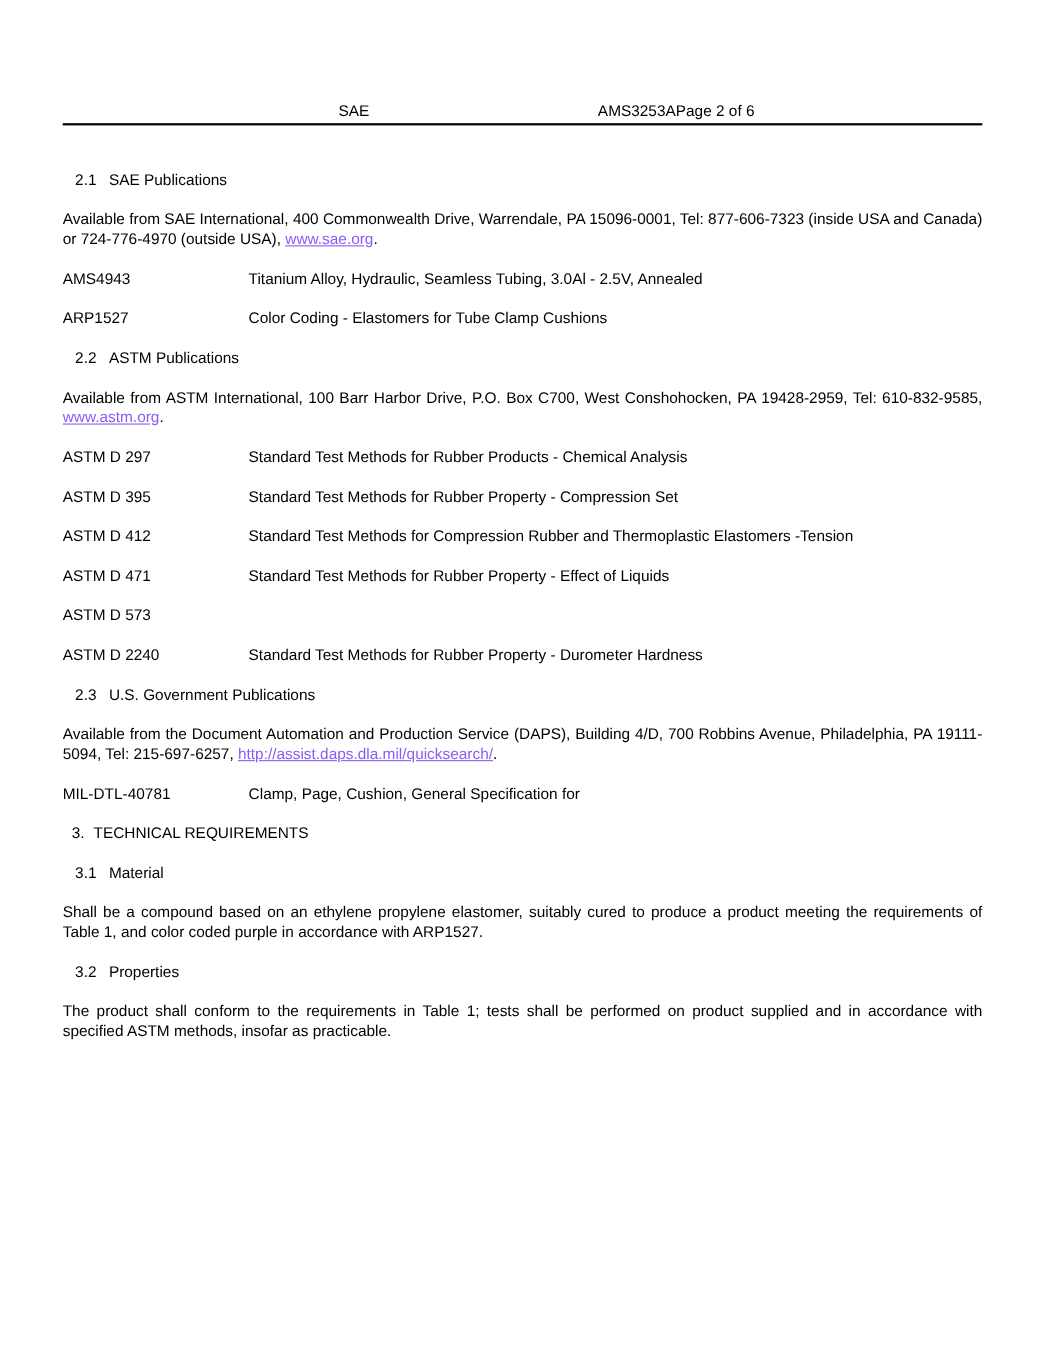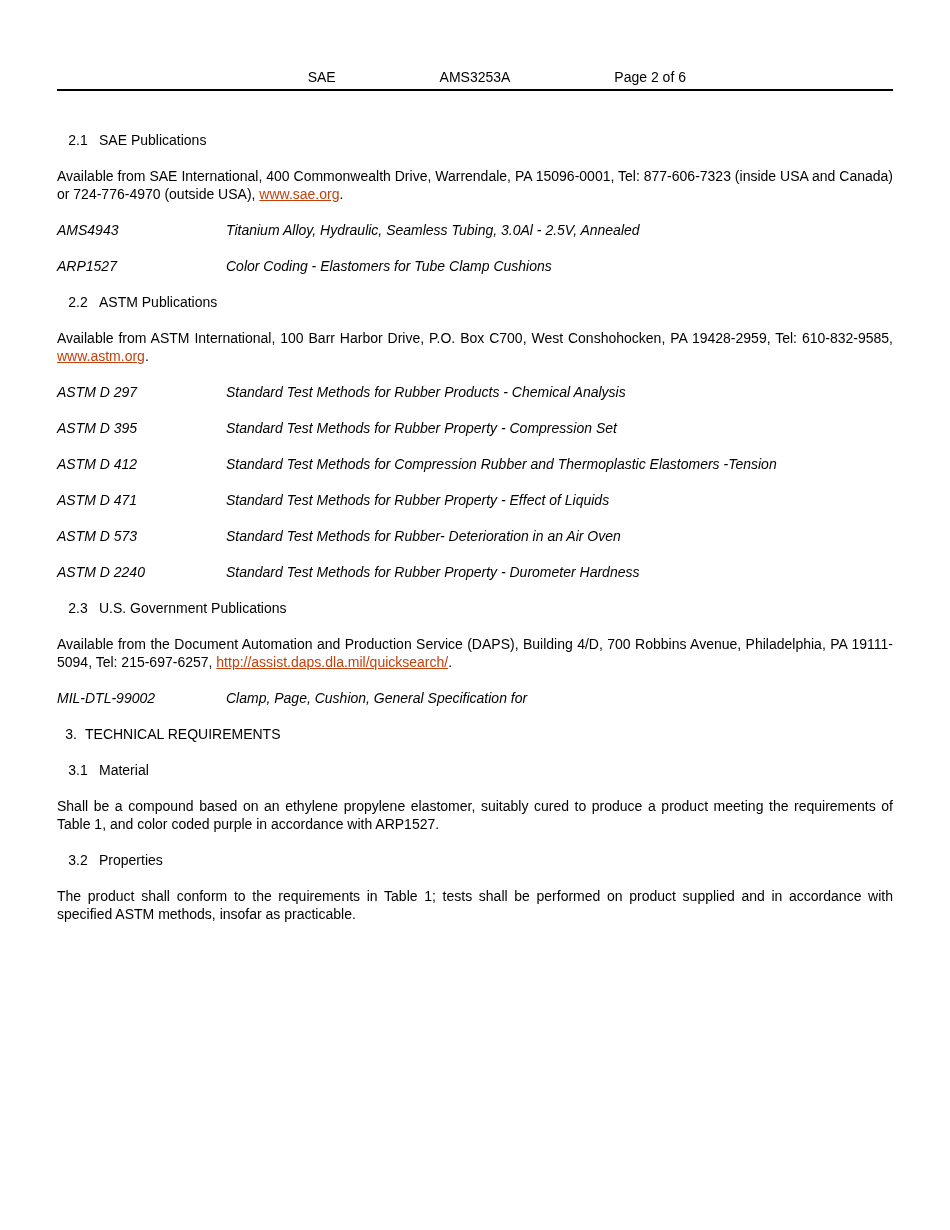--- a/index.html
+++ b/index.html
@@ -20,44 +20,43 @@
     background: #ffffff;
   }
   .doc-header {
     margin-top: 68px;
     display: flex;
     align-items: baseline;
     border-bottom: 2px solid #000000;
     padding-bottom: 3px;
   }
   .doc-header .h-left   { flex: 1; text-align: right; }
-  .doc-header .h-center { flex: 1; text-align: center; }
+  .doc-header .h-center { flex: 1; text-align: right; margin-top: 23px; }
   .doc-header .h-right  { flex: 1; text-align: left; }
 
   .content { margin-top: 40px; }
 
   .heading { margin: 0 0 18px 0; white-space: nowrap; }
   .hnum { display: inline-block; min-width: 42px; text-align: center; }
   .hnum.short { min-width: 28px; }
 
   p.body-par {
     margin: 0 0 18px 0;
     text-align: justify;
   }
 
   .refrow {
     display: grid;
     grid-template-columns: 169px 1fr;
     margin: 0 0 18px 0;
-    font-style: italic;
   }
   .refrow .def { text-align: justify; }
 
   a.link {
-    color: #c2410c;
+    color: #8b5cf6;
     text-decoration: underline;
     cursor: pointer;
   }
 </style>
 </head>
 <body>
 
 <div class="page">
 
   <div class="doc-header">
@@ -100,35 +99,34 @@
     <div class="refrow">
       <span class="term">ASTM D 412</span>
       <span class="def">Standard Test Methods for Compression Rubber and Thermoplastic Elastomers -Tension</span>
     </div>
     <div class="refrow">
       <span class="term">ASTM D 471</span>
       <span class="def">Standard Test Methods for Rubber Property - Effect of Liquids</span>
     </div>
     <div class="refrow">
       <span class="term">ASTM D 573</span>
-      <span class="def">Standard Test Methods for Rubber- Deterioration in an Air Oven</span>
     </div>
     <div class="refrow">
       <span class="term">ASTM D 2240</span>
       <span class="def">Standard Test Methods for Rubber Property - Durometer Hardness</span>
     </div>
 
     <div class="heading">
       <span class="hnum">2.3</span><span>U.S. Government Publications</span>
     </div>
 
     <p class="body-par"><span>Available from the Document Automation and Production Service (DAPS), Building 4/D, 700 Robbins Avenue, Philadelphia, PA 19111-5094, Tel: 215-697-6257, </span><a class="link" href="#">http://assist.daps.dla.mil/quicksearch/</a><span>.</span></p>
 
     <div class="refrow">
-      <span class="term">MIL-DTL-99002</span>
+      <span class="term">MIL-DTL-40781</span>
       <span class="def">Clamp, Page, Cushion, General Specification for</span>
     </div>
 
     <div class="heading">
       <span class="hnum short">3.</span><span>TECHNICAL REQUIREMENTS</span>
     </div>
 
     <div class="heading">
       <span class="hnum">3.1</span><span>Material</span>
     </div>

